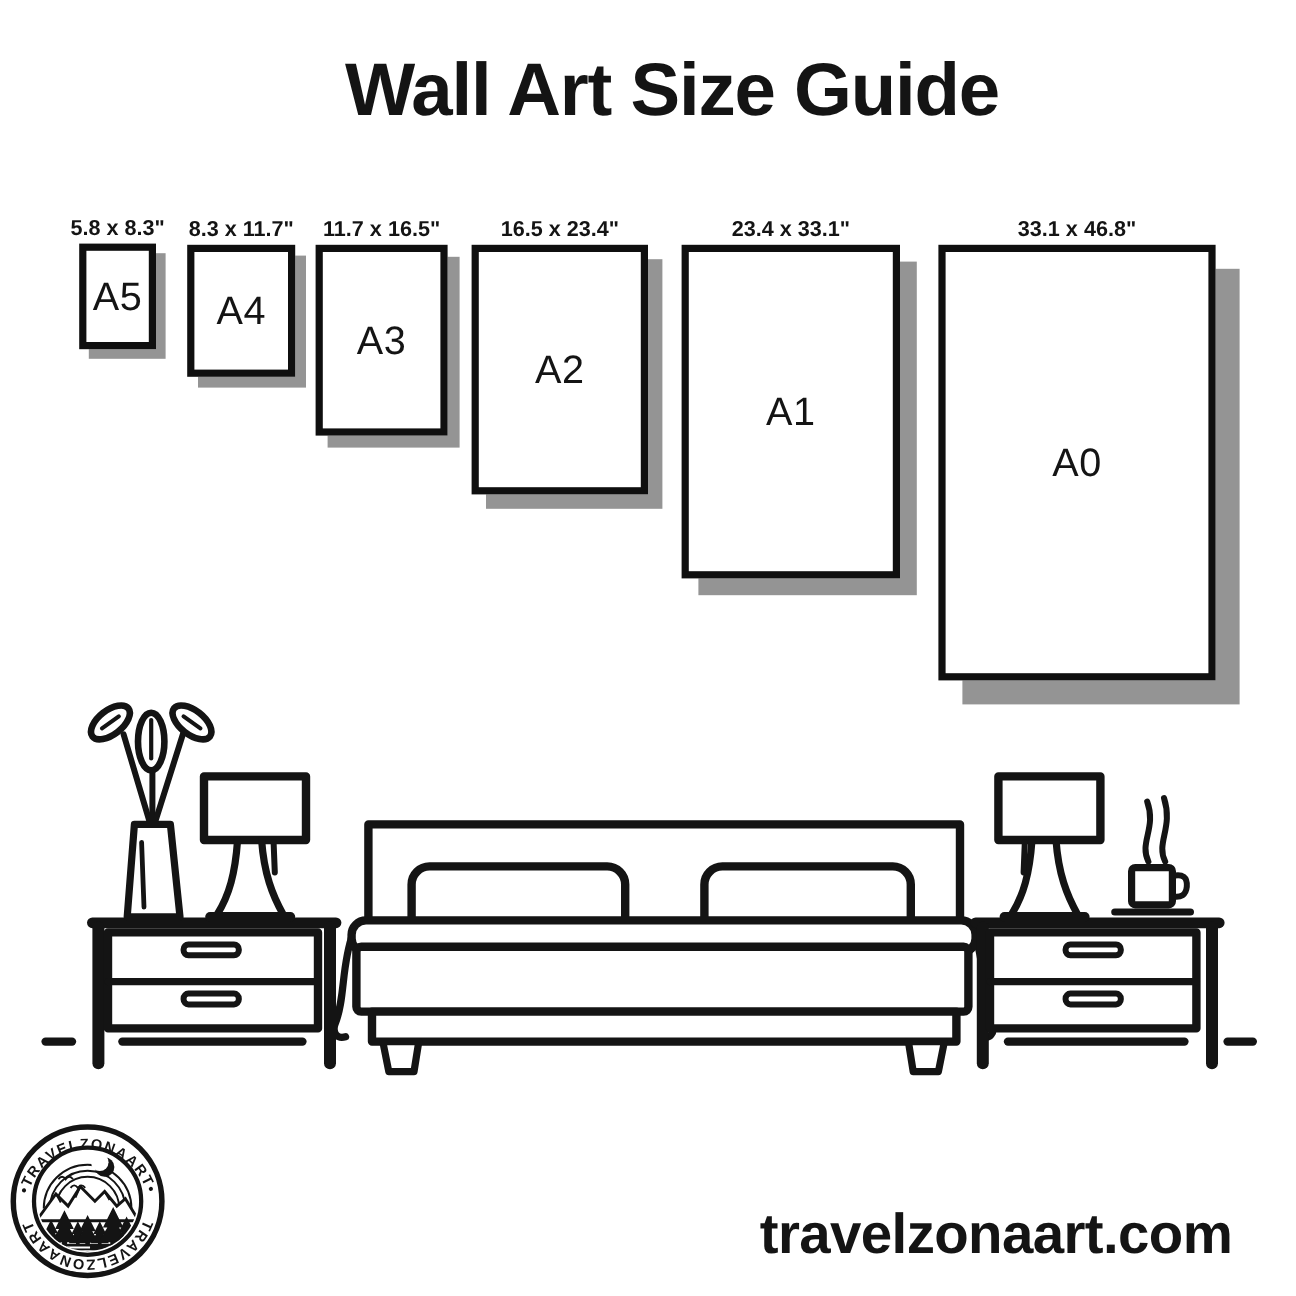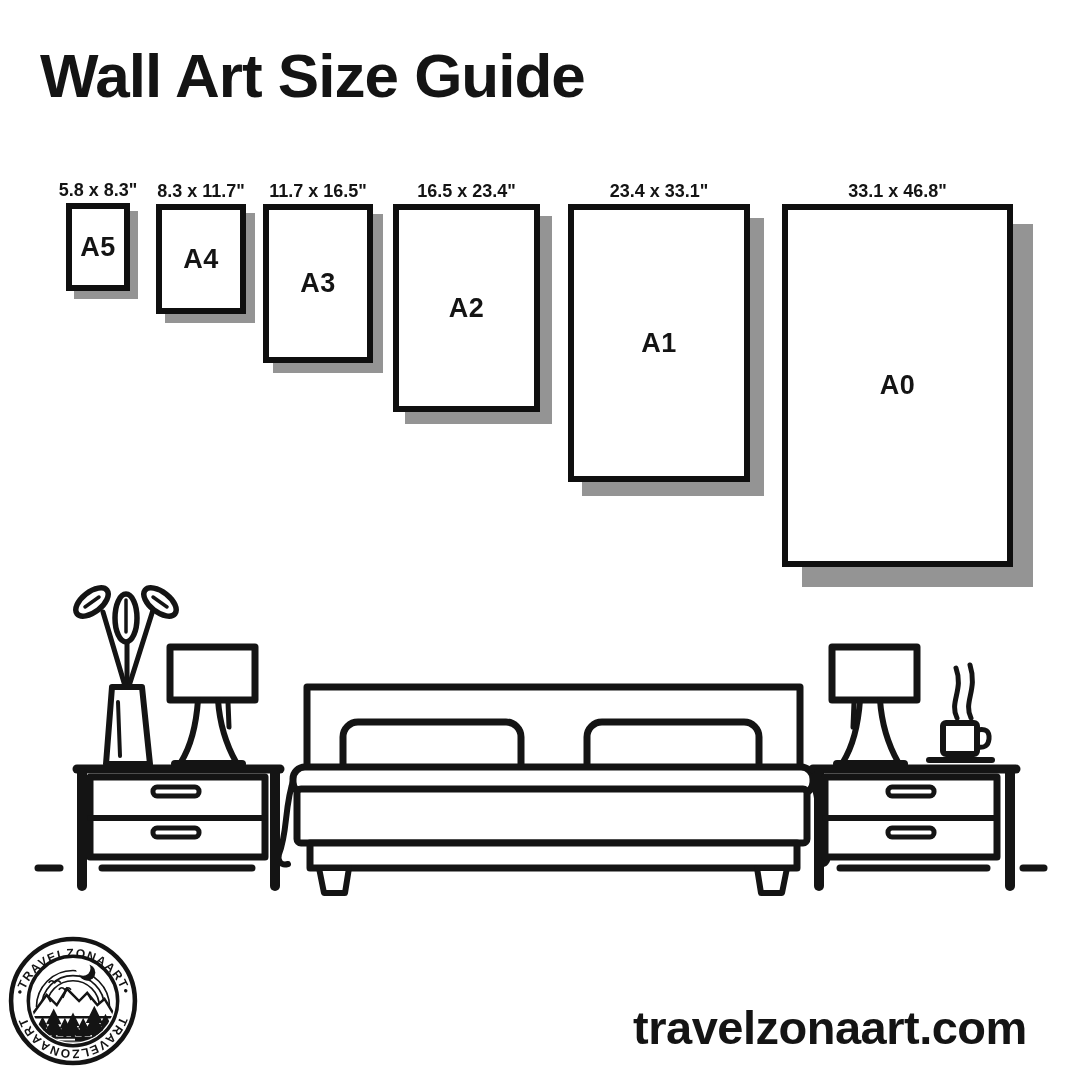--- a/index.html
+++ b/index.html
@@ -3,27 +3,27 @@
 <meta charset="utf-8">
 <style>
   html,body{margin:0;padding:0;}
   body{
     width:1080px;height:1080px;position:relative;overflow:hidden;
     background:#ffffff;color:#141414;
     font-family:"Liberation Sans", sans-serif;
   }
   .title{
     position:absolute;left:0;right:0;top:40px;
-    font-size:62px;font-weight:bold;letter-spacing:-1px;padding-left:40px;
+    text-align:center;font-size:62px;font-weight:bold;letter-spacing:-1px;padding-left:40px;
   }
   .paper{
     position:absolute;box-sizing:border-box;background:#ffffff;
     border:6px solid #0f0f0f;display:flex;align-items:center;justify-content:center;
   }
-  .paper .letter{font-size:27px;font-weight:bold;letter-spacing:0.5px;}
+  .paper .letter{font-size:33px;font-weight:normal;letter-spacing:0.5px;}
   .paper .dims{
     position:absolute;bottom:calc(100% + 8px);left:50%;transform:translateX(-50%);
     white-space:nowrap;font-size:18px;font-weight:bold;
   }
   .scene{position:absolute;left:30px;top:580px;width:1020px;height:330px;}
   .logo{position:absolute;left:6px;top:934px;width:134px;height:134px;}
   .website{
     position:absolute;left:570px;width:520px;top:1000px;
     text-align:center;font-size:47px;font-weight:bold;letter-spacing:-0.5px;
   }

